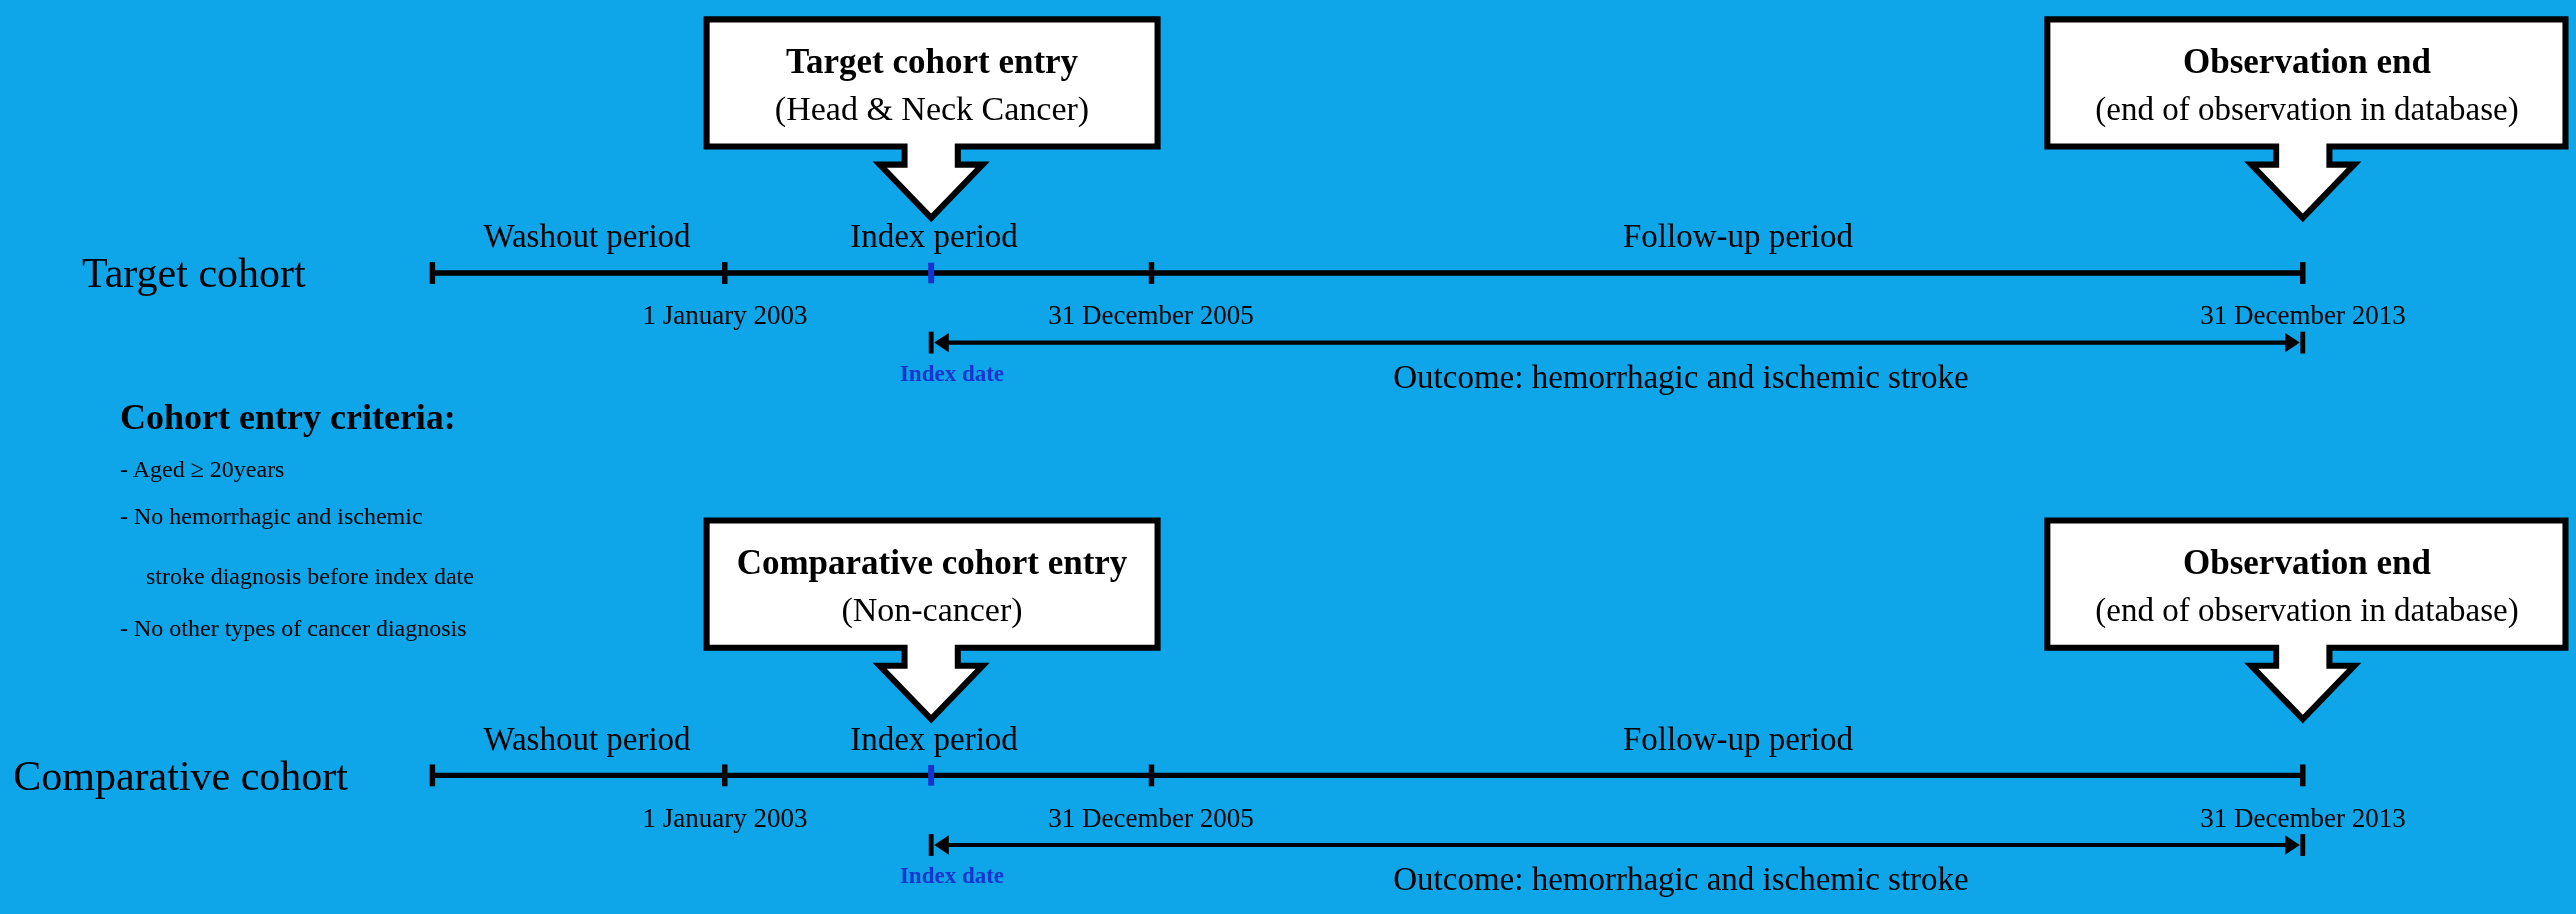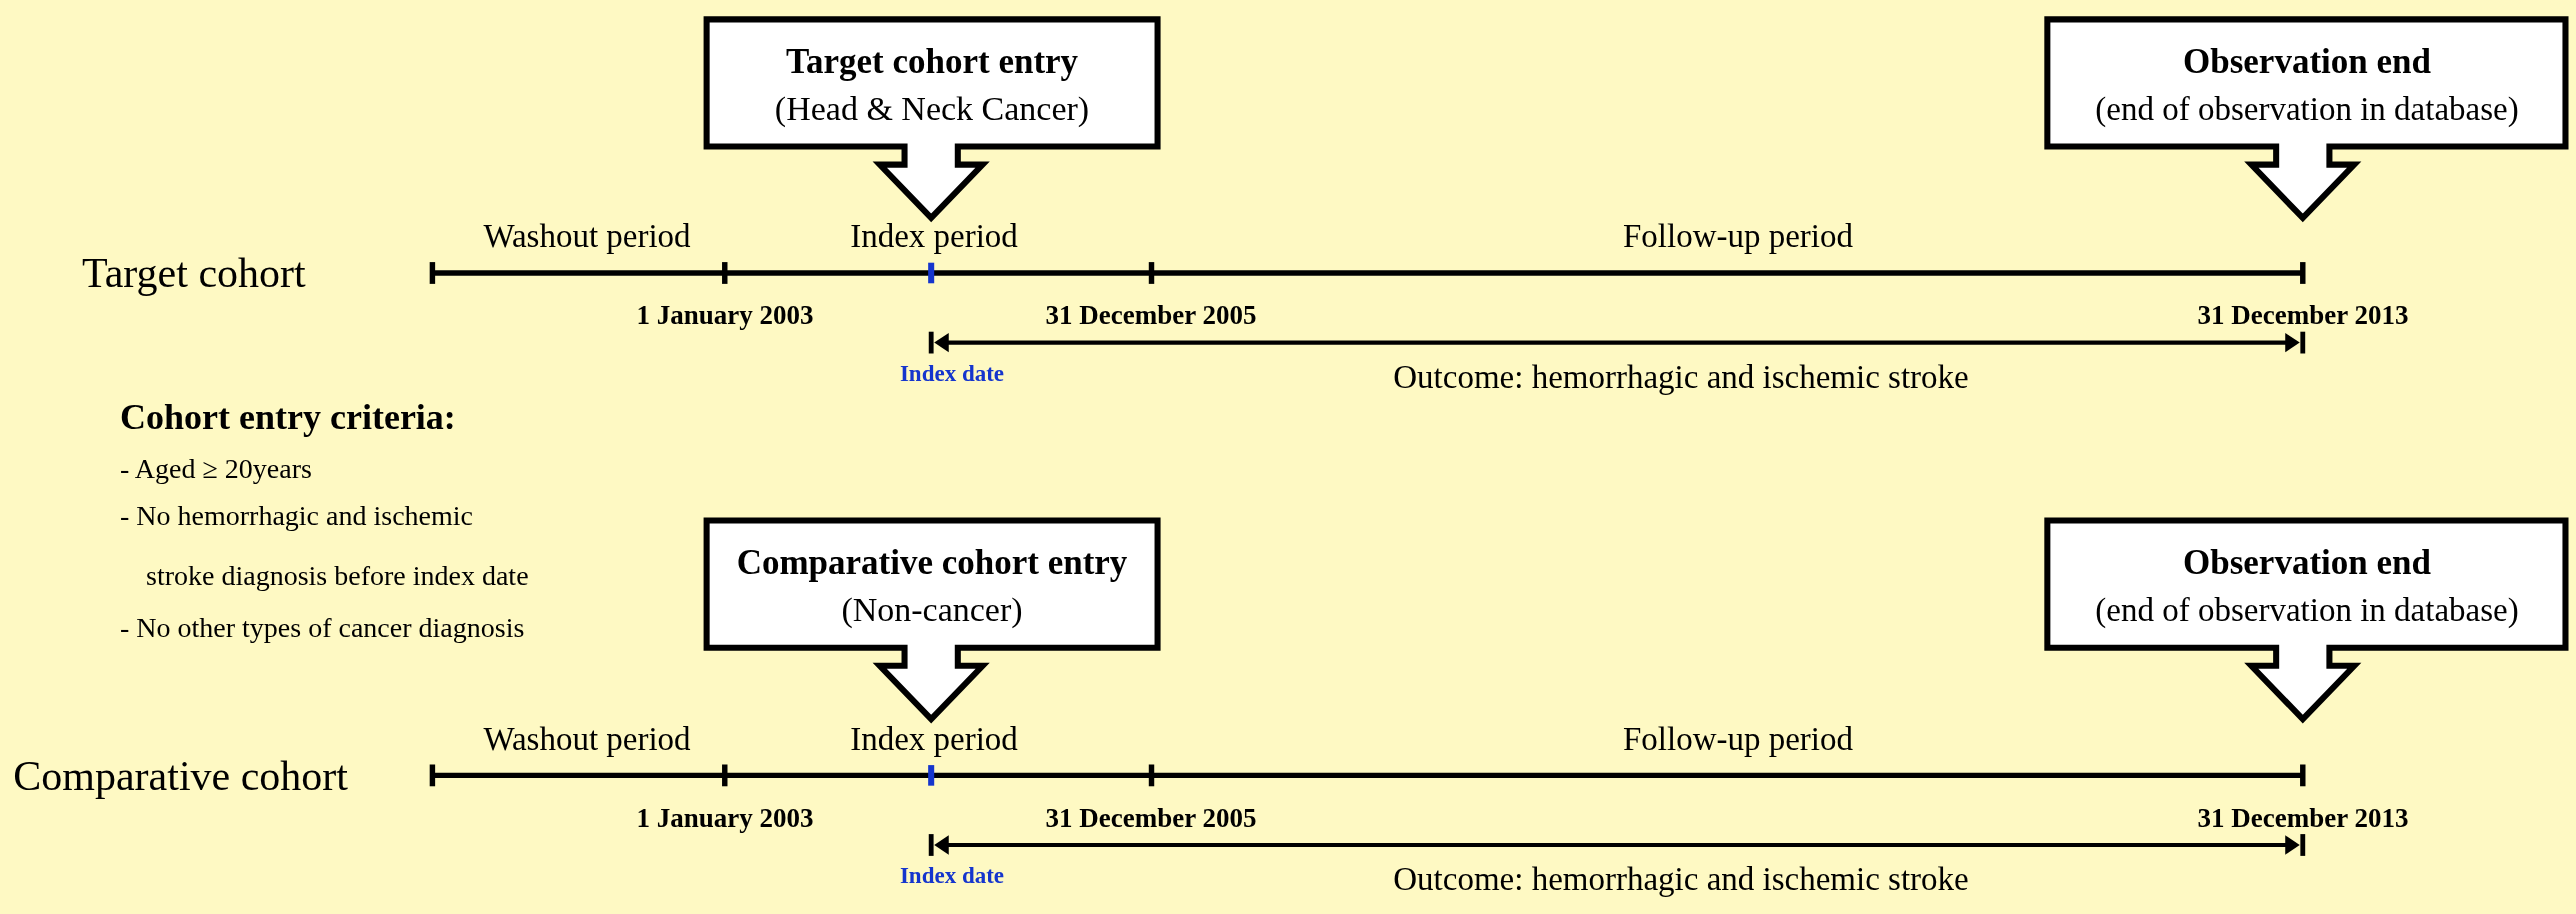--- a/index.html
+++ b/index.html
@@ -1,30 +1,30 @@
 <!DOCTYPE html>
 <html style="--index-blue: #1535cd;font-size:9.7px"><head>
 <meta charset="utf-8">
 <style>
   html,body{margin:0;padding:0;background:#fff}
-  .canvas{position:relative;width:2576px;height:914px;background:#fef9c3;overflow:hidden;
+  .canvas{position:relative;width:2576px;height:914px;background:#0ea5e9;overflow:hidden;
           font-family:"Liberation Serif","DejaVu Serif",serif;color:#000}
   .abs{position:absolute;white-space:nowrap;line-height:1.1}
   .ctr{transform:translate(-50%,-50%)}
   .vctr{transform:translateY(-50%)}
   .f-row{font-size:42px;font-weight:normal}
   .f-boxtitle{font-size:35px;font-weight:bold}
   .f-boxsub{font-size:34px}
   .f-boxsub-sm{font-size:33px}
   .f-period{font-size:33px}
-  .f-date{font-size:27px;font-weight:bold}
+  .f-date{font-size:27px;font-weight:normal}
   .f-index{font-size:23px;font-weight:bold;color:var(--index-blue,#1535cd)}
   .f-outcome{font-size:33px}
   .f-crit-title{font-size:36px;font-weight:bold}
-  .f-crit{font-size:28px}
+  .f-crit{font-size:24px}
   svg.layer{position:absolute;left:0;top:0;width:2576px;height:914px}
   .callout{fill:#ffffff;stroke:#000;stroke-width:10;stroke-linejoin:miter}
   .tl-line{stroke:#000;stroke-width:9}
   .tick{stroke:#000;stroke-width:9}
   .tick-blue{stroke:var(--index-blue,#1535cd);stroke-width:10}
   .oline{stroke:#000;stroke-width:7}
   .obar{stroke:#000;stroke-width:8}
   .ohead{fill:#000;stroke:none}
 </style>
 </head>

